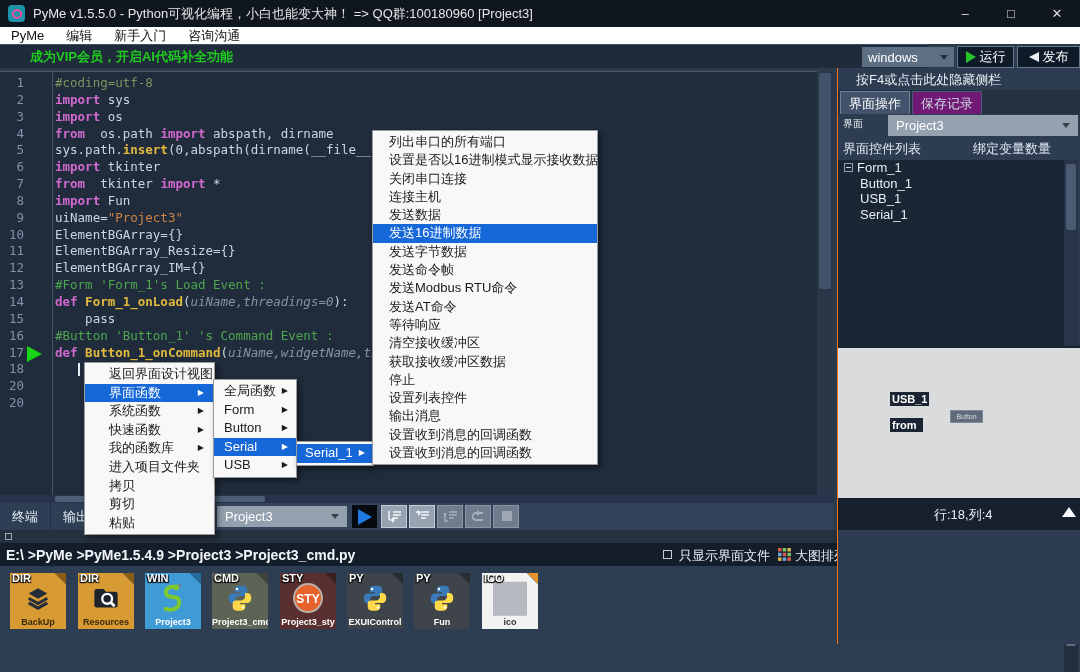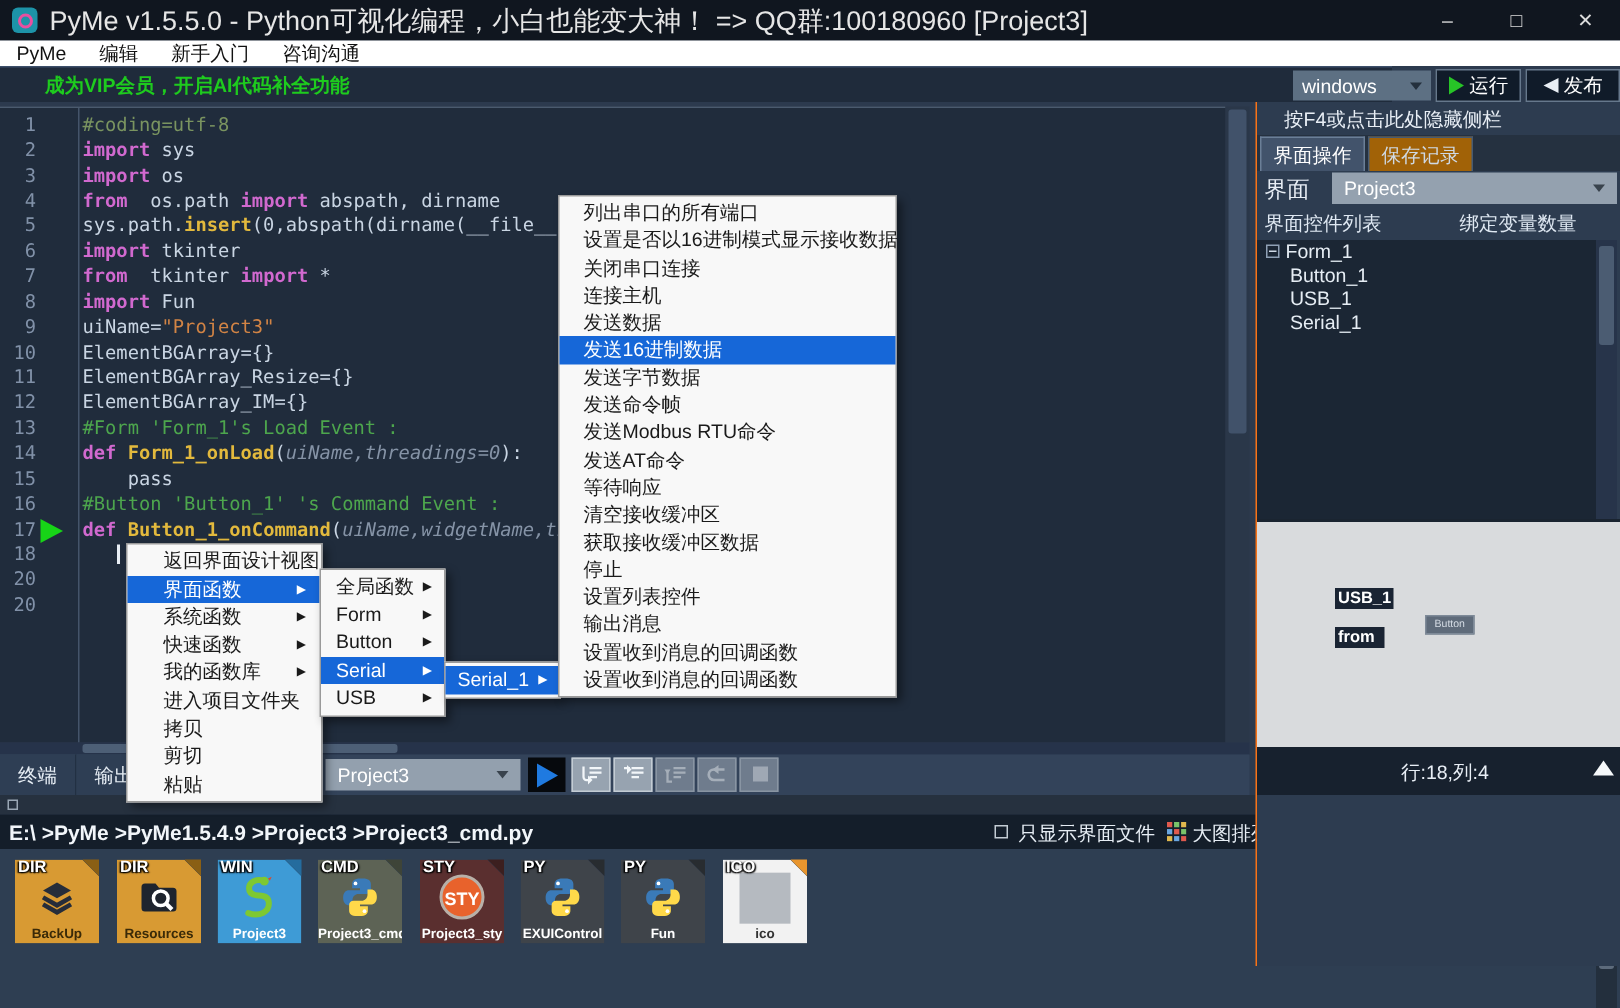--- a/index.html
+++ b/index.html
@@ -5,21 +5,21 @@
   html,body{margin:0;padding:0;background:#2c3a4e;}
   *{box-sizing:border-box;}
   #app{position:relative;width:1080px;height:672px;overflow:hidden;
        font-family:"Liberation Sans","DejaVu Sans",sans-serif;color:#e8eef5;font-size:13px;}
   .abs{position:absolute;}
 
   
   .titlebar{left:0;top:0;width:1080px;height:27px;background:#10161f;display:flex;align-items:center;}
   .app-logo{width:17px;height:17px;margin-left:8px;border-radius:4px;background:#1d93a8;display:flex;align-items:center;justify-content:center;}
   .app-logo .ring{width:10px;height:10px;border-radius:50%;border:2.5px solid #e84fa0;}
-  .title-text{margin-left:8px;color:#e6e6e6;font-size:18px;white-space:nowrap;}
+  .title-text{margin-left:8px;color:#e6e6e6;font-size:13px;white-space:nowrap;}
   .win-controls{margin-left:auto;display:flex;height:27px;}
   .win-btn{width:46px;height:27px;display:flex;align-items:center;justify-content:center;color:#dcdcdc;font-size:13px;}
 
   
   .menubar{left:0;top:27px;width:1080px;height:17px;background:#ffffff;display:flex;align-items:center;}
   .menubar .mitem{color:#111;padding:0 11px;font-size:13px;}
 
   
   .toolbar{left:0;top:44px;width:928px;height:24px;background:#1f2b3b;border-top:1px solid #3c4f6a;}
   .vip{position:absolute;left:30px;top:3px;color:#1ecb1e;font-weight:bold;font-size:13px;}
@@ -85,24 +85,24 @@
   .file .glyph{position:absolute;left:50%;top:50%;transform:translate(-50%,-54%);}
   .file.selected .body{outline:1px dashed #eeeeee;outline-offset:1px;}
   .fscroll{left:1064px;top:566px;width:14px;height:106px;background:#232f3d;}
   .fscroll .thumb{position:absolute;left:2px;top:8px;width:10px;height:72px;background:#5d6b7c;border-radius:2px;}
   .fscroll .uparr{position:absolute;left:4px;top:2px;width:0;height:0;border-left:3px solid transparent;border-right:3px solid transparent;border-bottom:4px solid #8493a3;}
 
   
   .sidepanel{left:837px;top:68px;width:243px;height:576px;background:#2d3c50;border-left:1px solid #f97316;}
   .hint{position:absolute;left:18px;top:3px;font-size:13px;color:#e8eef5;}
   .ptabs{position:absolute;left:0;top:22px;width:243px;height:24px;background:#253140;display:flex;align-items:flex-end;}
-  .ptab{height:23px;line-height:23px;padding:0 8px;font-size:13px;margin-left:2px;background:#a16207;color:#cfd9e4;border:1px solid #465a72;border-bottom:none;}
+  .ptab{height:23px;line-height:23px;padding:0 8px;font-size:13px;margin-left:2px;background:#701a75;color:#cfd9e4;border:1px solid #465a72;border-bottom:none;}
   .ptab.active{background:#42536b;color:#fff;border-color:#6b7f97;}
   .ui-row{position:absolute;left:0;top:46px;width:243px;height:24px;}
-  .ui-label{position:absolute;left:5px;top:3px;font-size:15px;}
+  .ui-label{position:absolute;left:5px;top:3px;font-size:10px;}
   .ui-dd{position:absolute;left:50px;top:1px;width:190px;height:21px;background:#94a1af;color:#fff;display:flex;align-items:center;padding:0 8px;font-size:13px;}
   .ui-dd .caret{margin-left:auto;width:0;height:0;border-left:4px solid transparent;border-right:4px solid transparent;border-top:5px solid #39434d;}
   .lbl-row{position:absolute;left:0;top:70px;width:243px;height:22px;font-size:13px;color:#dfe8f2;}
   .lbl-widgets{position:absolute;left:5px;top:2px;}
   .lbl-bind{position:absolute;left:135px;top:2px;}
   .treebox{position:absolute;left:0;top:92px;width:226px;height:186px;background:#1b2634;overflow:hidden;}
   .titem{display:flex;align-items:center;height:15.5px;font-size:13px;color:#e6edf4;}
   .exp{position:relative;width:9px;height:9px;border:1px solid #8fa0b5;margin-right:4px;flex:0 0 9px;}
   .exp::after{content:"";position:absolute;left:1px;right:1px;top:3px;height:1px;background:#cfd9e6;}
   .tscroll{position:absolute;left:226px;top:92px;width:14px;height:186px;background:#27344a;}

